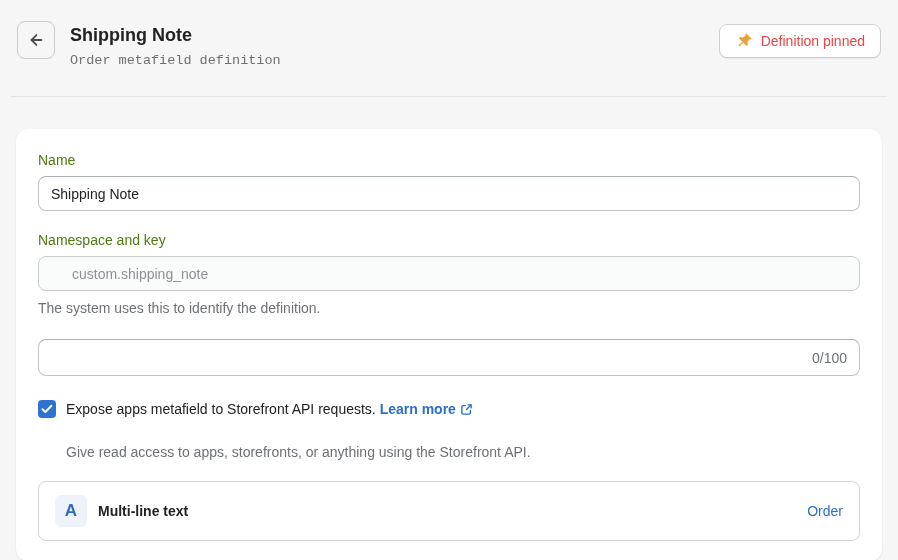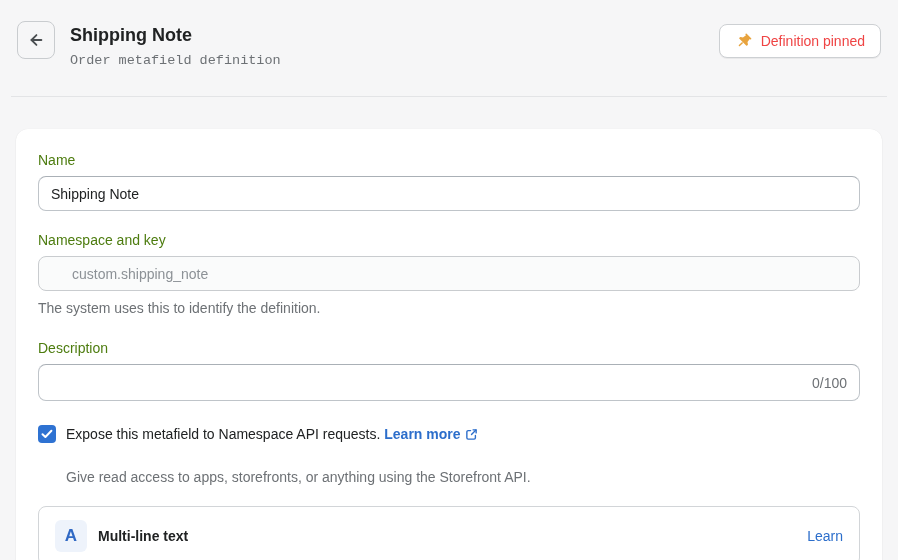--- a/index.html
+++ b/index.html
@@ -177,54 +177,53 @@
       <input class="text-input" type="text" value="Shipping Note" style="">
     </div>
 
     <div class="field-group">
       <label class="field-label">Namespace and key</label>
       <input class="text-input disabled" type="text" readonly="" value="custom.shipping_note" style="">
       <p class="help-text">The system uses this to identify the definition.</p>
     </div>
 
     <div class="field-group desc-group">
-      <label class="field-label">Description</label>
       <div class="input-with-counter">
         <input type="text" value="" style="">
         <span class="char-counter">0/100</span>
       </div>
     </div>
 
     <div class="checkbox-section">
       <div class="checkbox-row">
         <span class="checkbox">
           <span>
             <svg width="12" height="10" viewBox="0 0 12 10" fill="none" stroke="#ffffff" stroke-width="2" stroke-linecap="round" stroke-linejoin="round">
               <path d="M1.5 5.2 4.4 8l6-6.2"></path>
             </svg>
           </span>
         </span>
         <span class="checkbox-label">
-          <span>Expose this metafield to Namespace API requests.</span>
+          <span>Expose apps metafield to Storefront API requests.</span>
           <a class="inline-link">
               <span>Learn more</span>
               <span>
                 <svg width="13" height="13" viewBox="0 0 14 14" fill="none" stroke="#2c6ecb" stroke-width="1.5" stroke-linecap="round" stroke-linejoin="round">
                   <path d="M6 2.8H3.4A1.4 1.4 0 0 0 2 4.2v6.4A1.4 1.4 0 0 0 3.4 12h6.4a1.4 1.4 0 0 0 1.4-1.4V8"></path>
                   <path d="M8.7 2h3.3v3.3"></path>
                   <path d="M11.8 2.2 7 7"></path>
                 </svg>
               </span>
             </a>
         </span>
       </div>
       <p class="checkbox-help">Give read access to apps, storefronts, or anything using the Storefront API.</p>
     </div>
 
     <div class="type-box">
       <span class="type-icon">A</span>
       <span class="type-label">Multi-line text</span>
       <span class="type-spacer"></span>
-      <a class="change-link">Learn</a>
+      <a class="change-link">Order</a>
     </div>
 
   </section>
 </main>
 
 </body></html>

